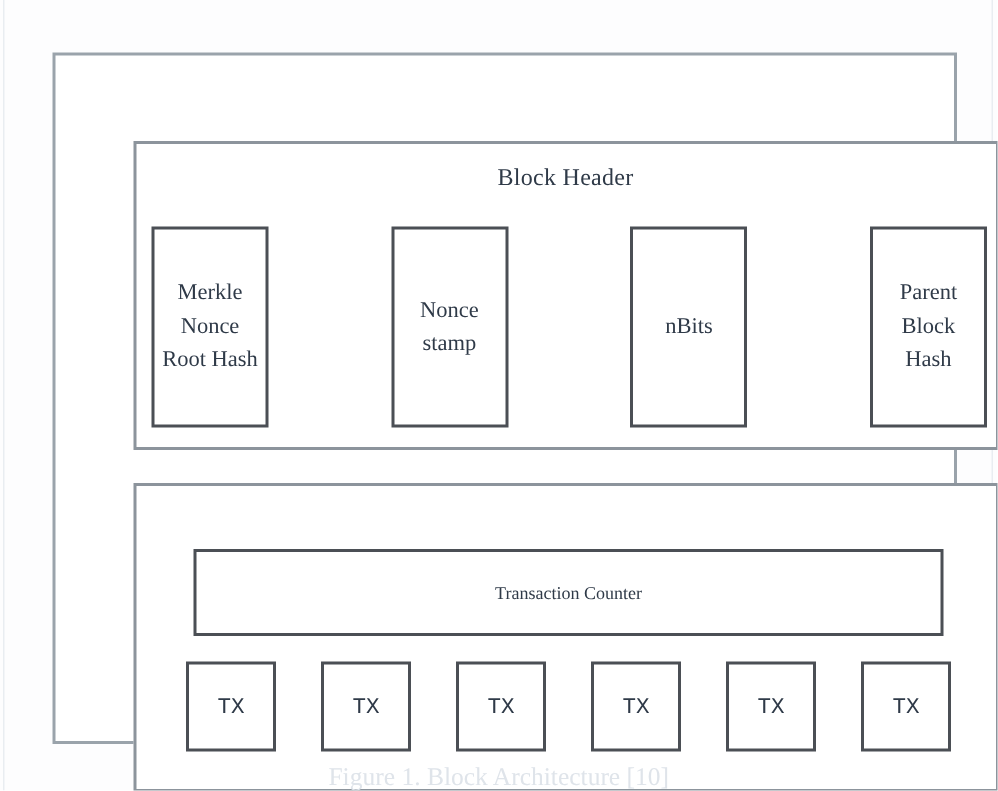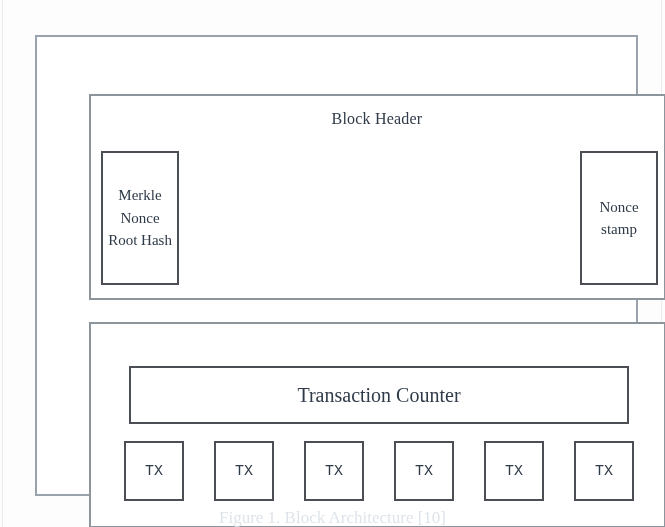--- a/index.html
+++ b/index.html
@@ -110,21 +110,21 @@
     left: 38px;
     top: 42px;
     width: 500px;
     height: 58px;
     border: 2px solid #4b4f55;
     background: #ffffff;
     box-sizing: border-box;
     display: flex;
     align-items: center;
     justify-content: center;
-    font-size: 20px;
+    font-size: 12px;
     color: #2f3a48;
   }
 
   
   .tx-row {
     position: absolute;
     left: 33px;
     top: 117px;
     width: 510px;
     height: 60px;
@@ -167,20 +167,22 @@
   <div class="scan-edge right"></div>
 
   <div class="outer-frame">
 
     <div class="section header-section">
       <div class="section-title">Block Header</div>
 
       <div class="field-row">
         <div class="field-box">Merkle Nonce Root Hash</div>
         <div class="field-box">Nonce stamp</div>
+        <div class="field-box">nBits</div>
+        <div class="field-box">Parent Block Hash</div>
       </div>
     </div>
 
     <div class="section body-section">
 
       <div class="tx-counter">Transaction Counter</div>
 
       <div class="tx-row">
         <div class="tx-box">TX</div>
         <div class="tx-box">TX</div>

